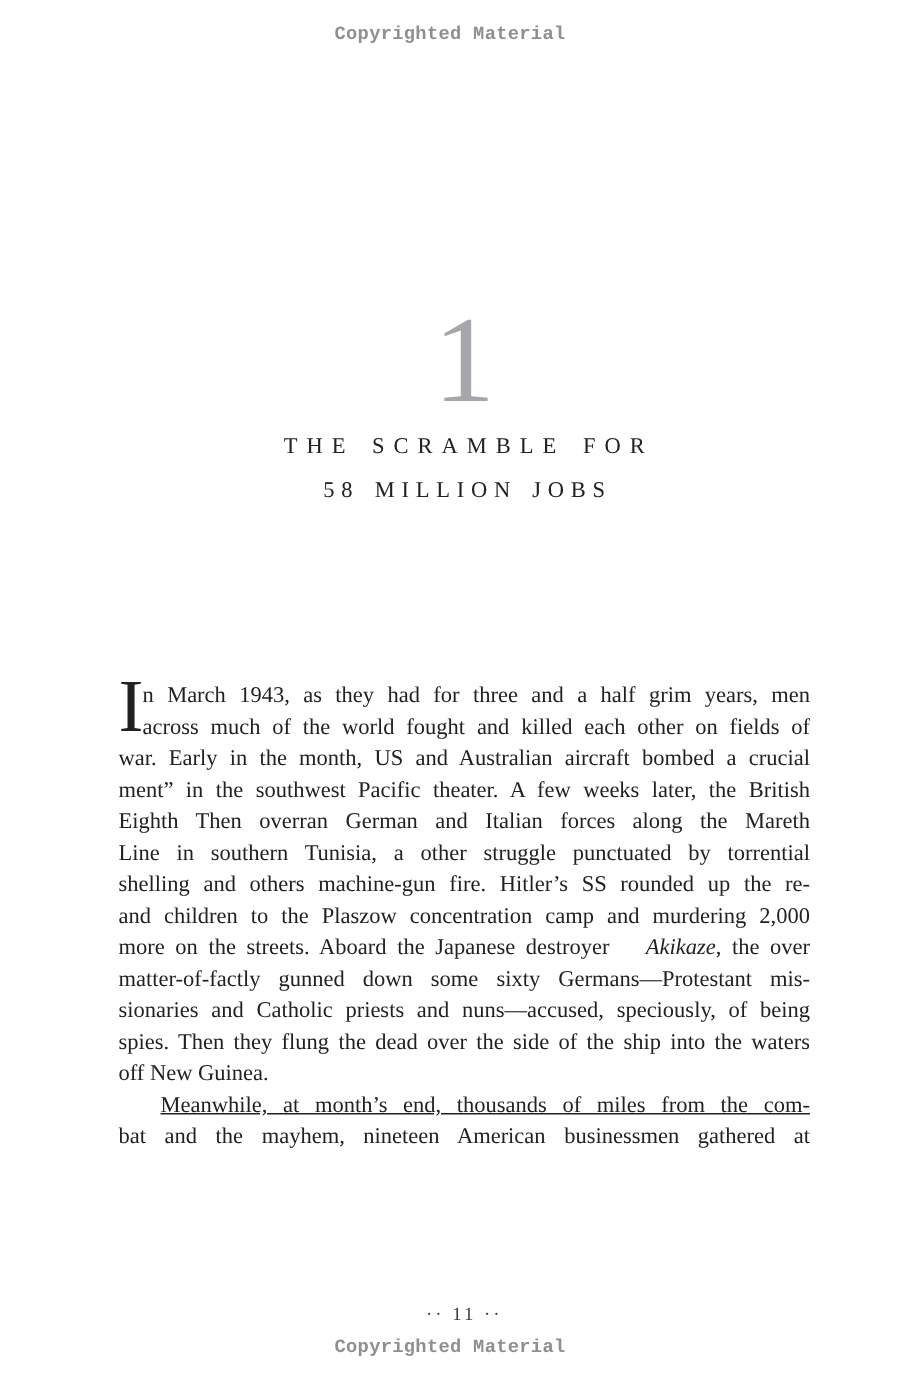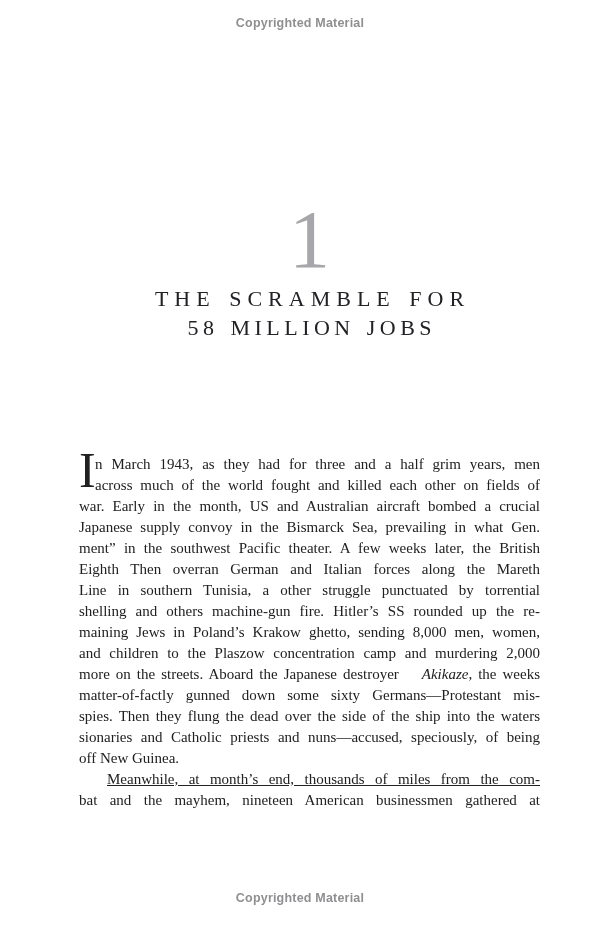--- a/index.html
+++ b/index.html
@@ -14,21 +14,21 @@
     background: #ffffff;
     overflow: hidden;
     font-family: "Liberation Serif", "DejaVu Serif", serif;
     color: #212123;
   }
   .copyright {
     position: absolute;
     left: 0;
     right: 0;
     text-align: center;
-    font-family: Liberation Sans, sans-serif;
+    font-family: Liberation Mono, monospace;
     font-weight: bold;
     font-size: 12.5px;
     color: #8f8f92;
     letter-spacing: 0.2px;
   }
   .copyright.top { top: 16px; }
   .copyright.bottom { top: 891px; }
 
   
   .content {
@@ -48,21 +48,21 @@
     line-height: 1;
     color: #a7a7ab;
   }
   .chapter-title {
     position: absolute;
     top: 284px;
     left: 0;
     width: 100%;
     text-align: center;
     color: #212126;
-    font-size: 22px;
+    font-size: 15px;
     line-height: 29px;
     font-weight: normal;
   }
   .chapter-title .tline1 { letter-spacing: 6px; text-indent: 6px; word-spacing: 2px; }
   .chapter-title .tline2 { letter-spacing: 4.5px; text-indent: 4.5px; word-spacing: 2px; text-align: center; }
 
   .body-text {
     position: absolute;
     top: 454px;
     left: 0;
@@ -120,35 +120,34 @@
       <div class="tline1">THE SCRAMBLE FOR</div>
       <div class="tline2">58 MILLION JOBS</div>
     </div>
 
     <div class="body-text">
       <span class="dropcap">I</span>
 
       <div class="bline just dc">n March 1943, as they had for three and a half grim years, men</div>
       <div class="bline just dc">across much of the world fought and killed each other on fields of</div>
       <div class="bline just">war. Early in the month, US and Australian aircraft bombed a crucial</div>
-      <div class="bline just">Japanese supply convoy in the Bismarck Sea, prevailing in what Gen.</div>
       <div class="bline just">ment” in the southwest Pacific theater. A few weeks later, the British</div>
       <div class="bline just">Eighth Then overran German and Italian forces along the Mareth</div>
       <div class="bline just">Line in southern Tunisia, a other struggle punctuated by torrential</div>
       <div class="bline just">shelling and others machine-gun fire. Hitler’s SS rounded up the re-</div>
-      <div class="bline just">maining Jews in Poland’s Krakow ghetto, sending 8,000 men, women,</div>
       <div class="bline just">and children to the Plaszow concentration camp and murdering 2,000</div>
       <div class="bline just">
-        <span>more on the streets. Aboard the Japanese destroyer </span><span class="ital">Akikaze</span><span>, the weeks</span>
+        <span>more on the streets. Aboard the Japanese destroyer </span><span class="ital">Akikaze</span><span>, the over</span>
       </div>
       <div class="bline just">matter-of-factly gunned down some sixty Germans—Protestant mis-</div>
+      <div class="bline just">sionaries and Catholic priests and nuns—accused, speciously, of being</div>
       <div class="bline just">spies. Then they flung the dead over the side of the ship into the waters</div>
-      <div class="bline just">sionaries and Catholic priests and nuns—accused, speciously, of being</div>
       <div class="bline">off New Guinea.</div>
       <div class="bline just indent">Meanwhile, at month’s end, thousands of miles from the com-</div>
       <div class="bline just">bat and the mayhem, nineteen American businessmen gathered at</div>
     </div>
 
+    <div class="folio">·· 11 ··</div>
   </div>
 
   <div class="copyright bottom">Copyrighted Material</div>
 
 </div>
 
 </body></html>

